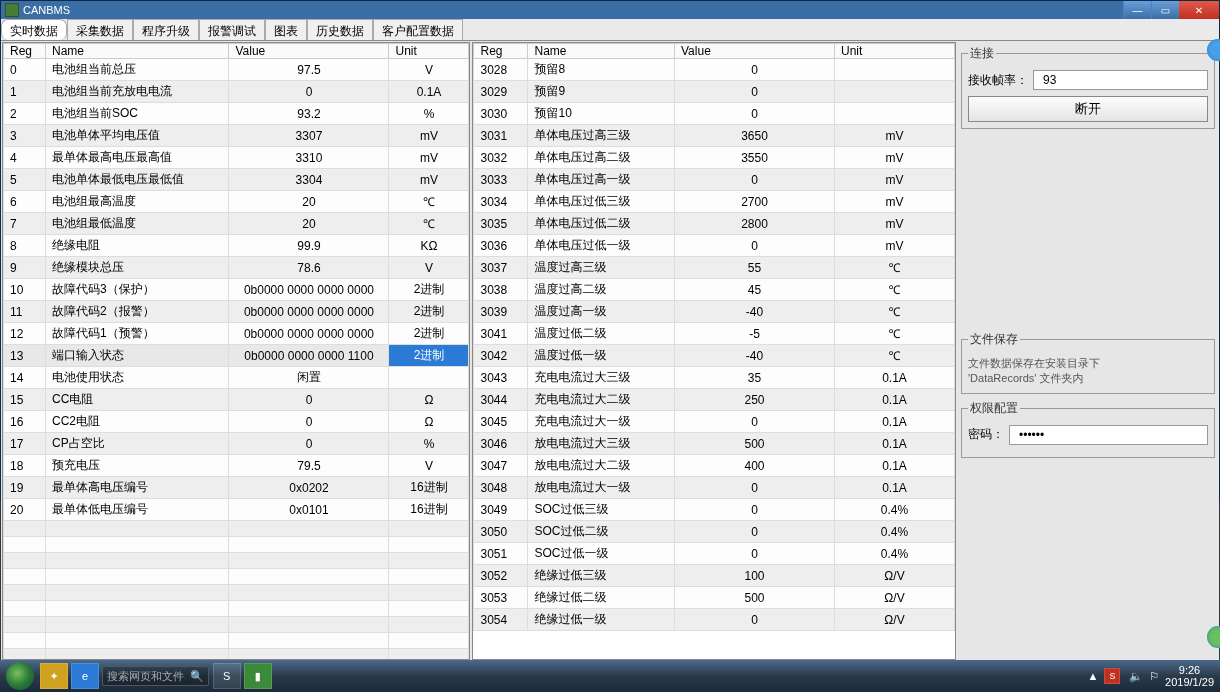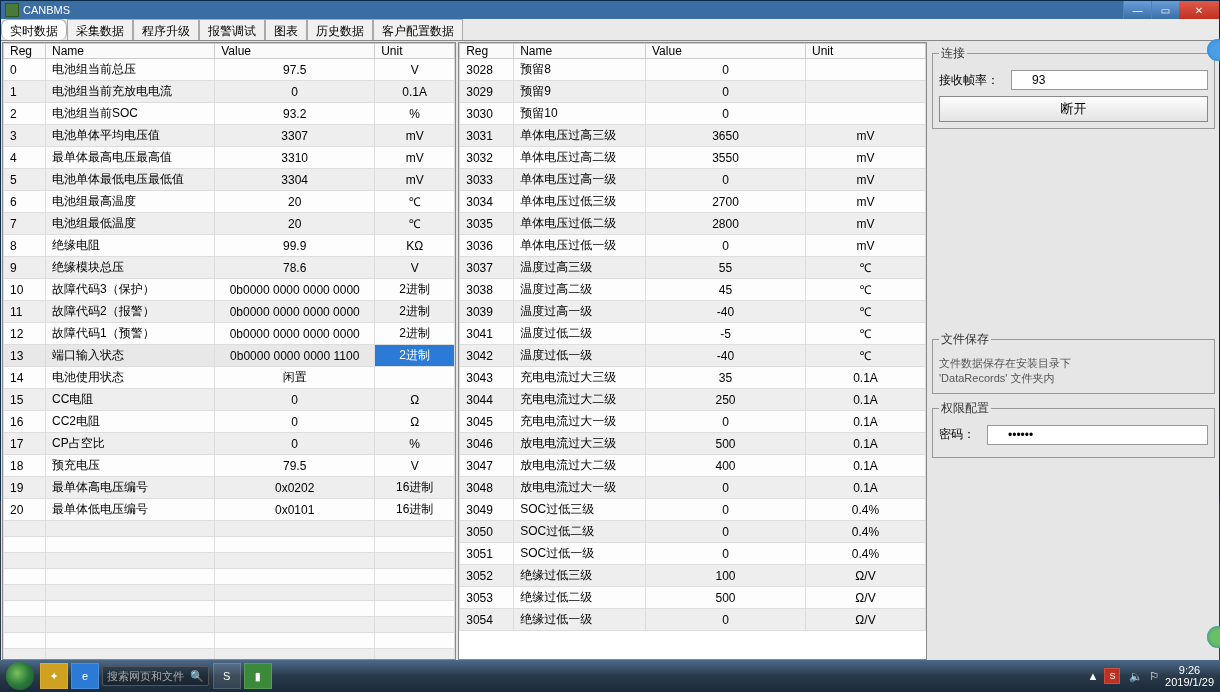--- a/index.html
+++ b/index.html
@@ -40,23 +40,23 @@
 .c-val  { width:160px; text-align:center; }
 .c-unit { width:80px; text-align:center; }
 .m-reg  { width:54px; }
 .m-name { }
 .m-val  { width:160px; text-align:center; }
 .m-unit { width:120px; text-align:center; }
 
 
 fieldset { border:1px solid #999; padding:8px 6px 6px; font-size:12px; }
 legend   { font-size:12px; padding:0 2px; color:#333; }
-.field-row { display:flex; align-items:center; gap:12px; margin-bottom:6px; }
+.field-row { display:flex; align-items:center; gap:5px; margin-bottom:6px; }
 .field-row label { white-space:nowrap; }
-.field-row input[type=text],.field-row input[type=password] { flex:1; border:1px solid #999; padding:2px 20px; font-size:12px; }
+.field-row input[type=text],.field-row input[type=password] { flex:1; border:1px solid #999; padding:2px 9px; font-size:12px; }
 .big-btn { width:100%; height:26px; border:1px solid #888; background:linear-gradient(to bottom,#fdfdfd,#e4e4e4); cursor:pointer; font-size:13px; }
 .note { font-size:11px; color:#555; line-height:1.4; }
 
 
 .bubble { position:absolute; right:-10px; width:22px; height:22px; border-radius:11px; background:#4aa0e8; box-shadow:0 0 4px #2a80c8 inset; }
 .bubble.b1 { top:38px; }
 .bubble.b2 { top:625px; background:#6ac060; }
 
 
 .taskbar { position:absolute; bottom:0; left:0; width:1220px; height:32px; background:linear-gradient(to bottom,#4a6a8a 0%,#2a3a4a 50%,#1a2a3a 100%); display:flex; align-items:center; padding:0 6px; color:#fff; font-size:11px; }

